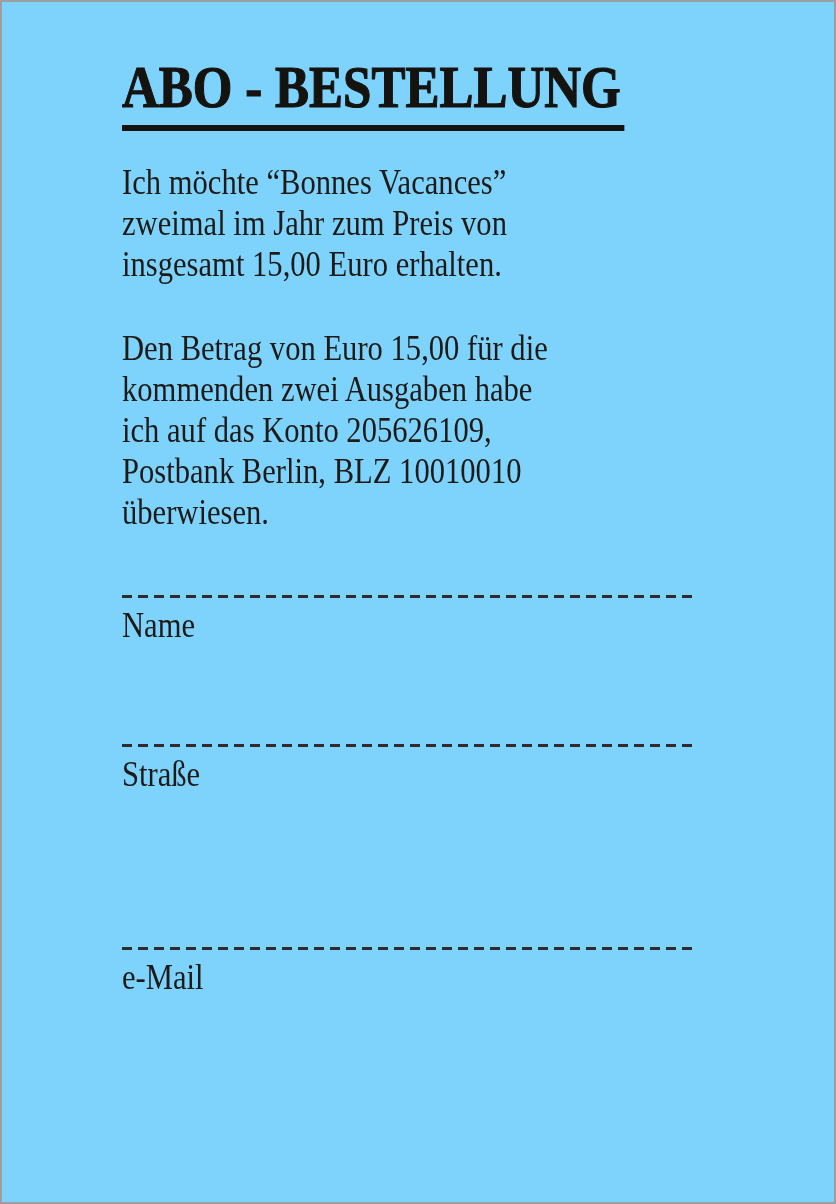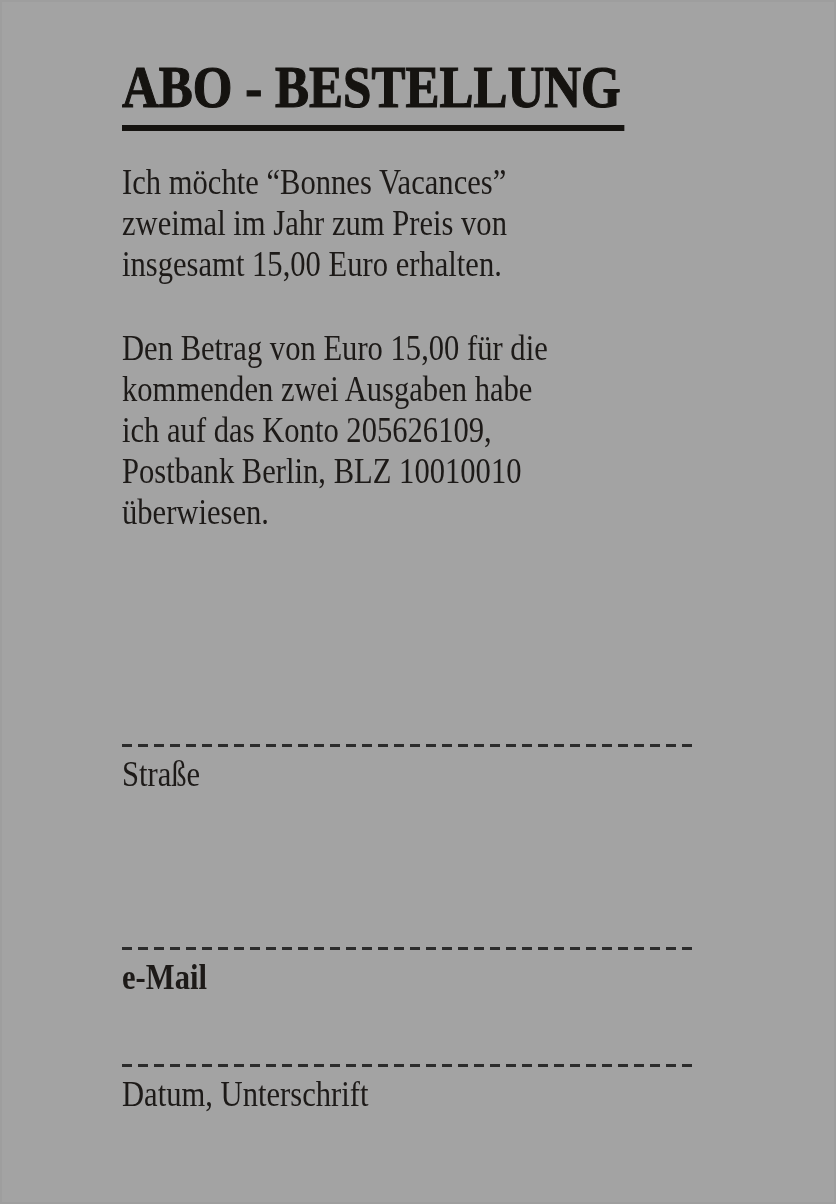--- a/index.html
+++ b/index.html
@@ -5,21 +5,21 @@
   html, body {
     margin: 0;
     padding: 0;
     background: #ffffff;
   }
   .page {
     position: relative;
     width: 836px;
     height: 1204px;
     box-sizing: border-box;
-    background: #a3a3a3;
+    background: #7dd3fc;
     border: 2px solid #9e9e9e;
     overflow: hidden;
     font-family: "Liberation Serif", serif;
     color: #1d1a18;
   }
   .title {
     position: absolute;
     left: 120px;
     top: 56px;
     margin: 0;
@@ -65,50 +65,50 @@
     margin-top: 7px;
     font-size: 36px;
     line-height: 40px;
     white-space: nowrap;
     transform: scaleX(0.85);
     transform-origin: left top;
   }
   .field-name   { top: 593px; }
   .field-street { top: 742px; }
   .field-city   { top: 827px; }
-  .field-email  { top: 945px; font-weight: bold; }
+  .field-email  { top: 945px; }
   .field-date   { top: 1062px; }
 </style>
 </head>
 <body>
 
 <div class="page">
 
   <h1 class="title"><span class="title-inner">ABO - BESTELLUNG</span></h1>
 
   <p class="para para-intro">Ich möchte “Bonnes Vacances”
 zweimal im Jahr zum Preis von
 insgesamt 15,00 Euro erhalten.</p>
 
   <p class="para para-payment">Den Betrag von Euro 15,00 für die
 kommenden zwei Ausgaben habe
 ich auf das Konto 205626109,
 Postbank Berlin, BLZ 10010010
 überwiesen.</p>
 
+  <div class="field field-name">
+    <div class="write-line"></div>
+    <div class="field-label">Name</div>
+  </div>
 
   <div class="field field-street">
     <div class="write-line"></div>
     <div class="field-label">Straße</div>
   </div>
 
 
   <div class="field field-email">
     <div class="write-line"></div>
     <div class="field-label">e-Mail</div>
   </div>
 
-  <div class="field field-date">
-    <div class="write-line"></div>
-    <div class="field-label">Datum, Unterschrift</div>
-  </div>
 
 </div>
 
 </body></html>

